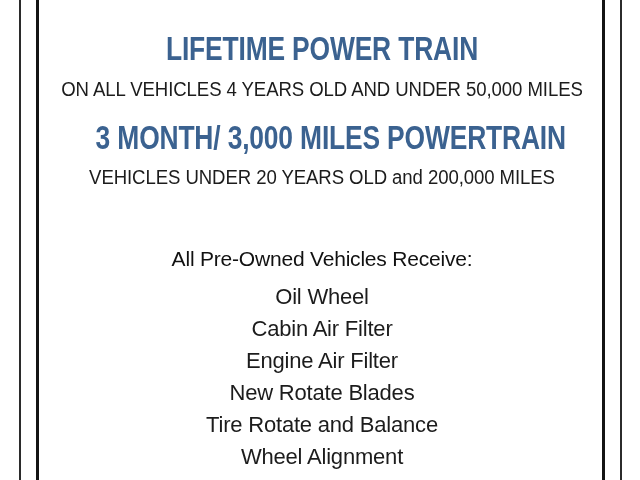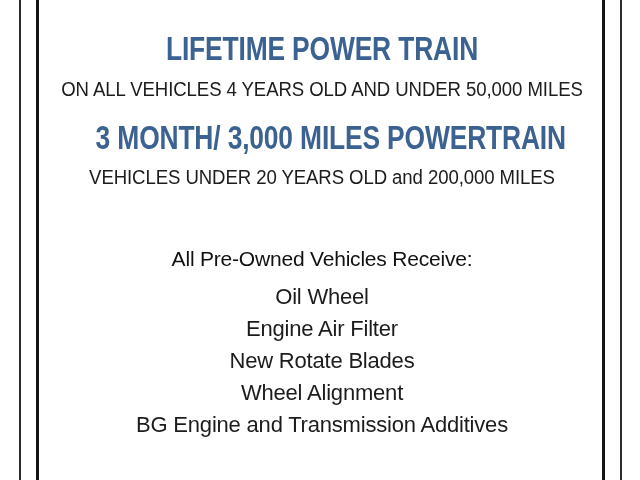--- a/index.html
+++ b/index.html
@@ -117,21 +117,23 @@
 
     <div class="block-two">
       <div class="display-heading">3 MONTH/ 3,000 MILES POWERTRAIN</div>
       <div class="sub-heading">VEHICLES UNDER 20 YEARS OLD and 200,000 MILES</div>
     </div>
 
     <div class="services">
       <div class="services-title">All Pre-Owned Vehicles Receive:</div>
       <ul class="service-list">
         <li class="service-item">Oil Wheel</li>
+        <li class="service-item">Cabin Air Filter</li>
         <li class="service-item">Engine Air Filter</li>
         <li class="service-item">New Rotate Blades</li>
+        <li class="service-item">Tire Rotate and Balance</li>
         <li class="service-item">Wheel Alignment</li>
         <li class="service-item">BG Engine and Transmission Additives</li>
       </ul>
     </div>
 
   </div>
 </div>
 
 </body></html>

